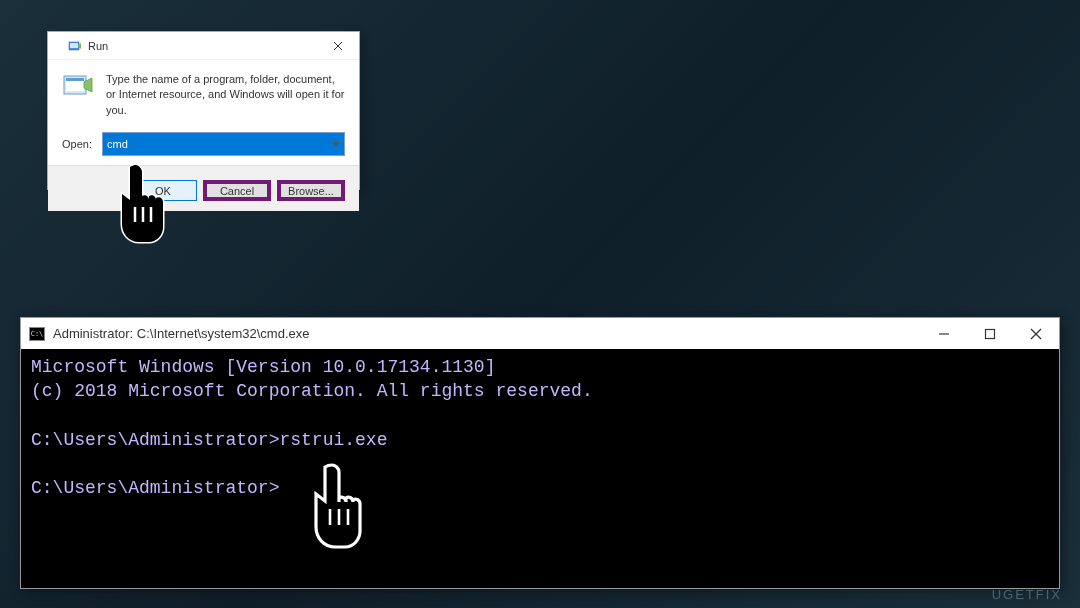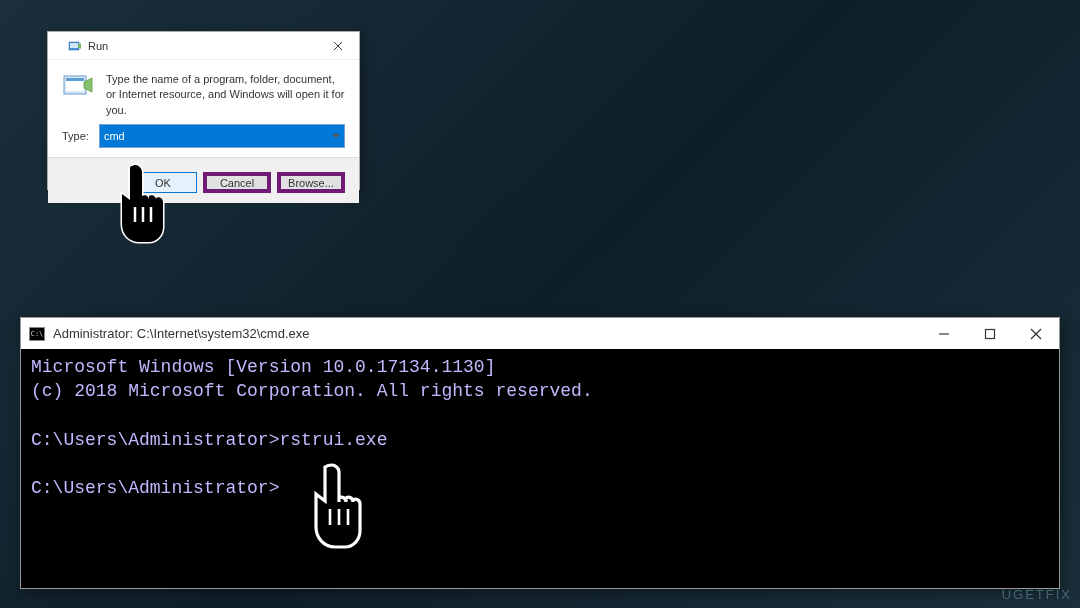--- a/index.html
+++ b/index.html
@@ -57,21 +57,21 @@
       color: #333;
       cursor: pointer;
     }
     .run-body {
       padding: 12px 14px 0 14px;
     }
     .run-desc-row {
       display: flex;
       gap: 12px;
       align-items: flex-start;
-      margin-bottom: 6px;
+      margin-bottom: 14px;
     }
     .run-app-icon {
       width: 32px;
       height: 30px;
       flex-shrink: 0;
     }
     .run-desc {
       font-size: 11px;
       color: #333;
       line-height: 1.4;
@@ -199,21 +199,21 @@
       font-family: 'Consolas', 'Courier New', monospace;
       font-size: 18px;
       color: #c4b5fd;
       line-height: 1.35;
       white-space: pre;
     }
 
     
     .watermark {
       position: absolute;
-      right: 8px;
+      right: 18px;
       bottom: 6px;
       font-size: 13px;
       letter-spacing: 2px;
       color: rgba(120, 160, 180, 0.5);
       font-weight: 300;
     }
   </style>
 </head>
 <body>
 
@@ -242,21 +242,21 @@
         <svg width="32" height="30" viewBox="0 0 32 30">
             <rect x="2" y="4" width="22" height="18" fill="#d8e8f5" stroke="#6f9ccf" stroke-width="1"></rect>
             <rect x="4" y="6" width="18" height="13" fill="#fff"></rect>
             <rect x="4" y="6" width="18" height="3" fill="#5a9fd4"></rect>
             <path d="M22 10 L30 6 L30 20 L22 16 Z" fill="#88c070" stroke="#5a9f3a" stroke-width="0.8"></path>
           </svg>
       </div>
       <div class="run-desc">Type the name of a program, folder, document, or Internet resource, and Windows will open it for you.</div>
     </div>
     <div class="run-open-row">
-      <span class="run-open-label">Type:</span>
+      <span class="run-open-label">Open:</span>
       <div class="run-input-selected">
         <span>cmd</span>
       </div>
     </div>
   </div>
   <div class="run-buttons">
     <button class="run-btn default">OK</button>
     <button class="run-btn">Cancel</button>
     <button class="run-btn">Browse...</button>
   </div>

